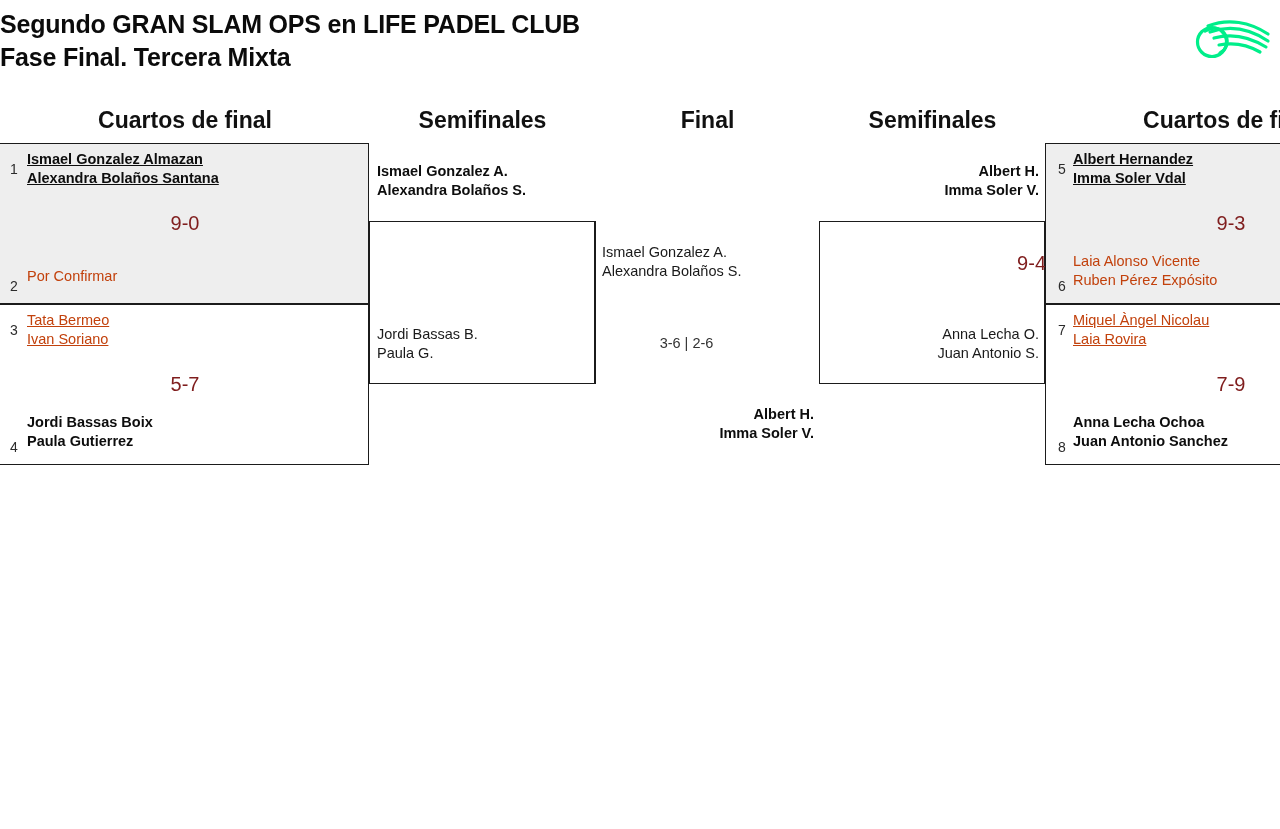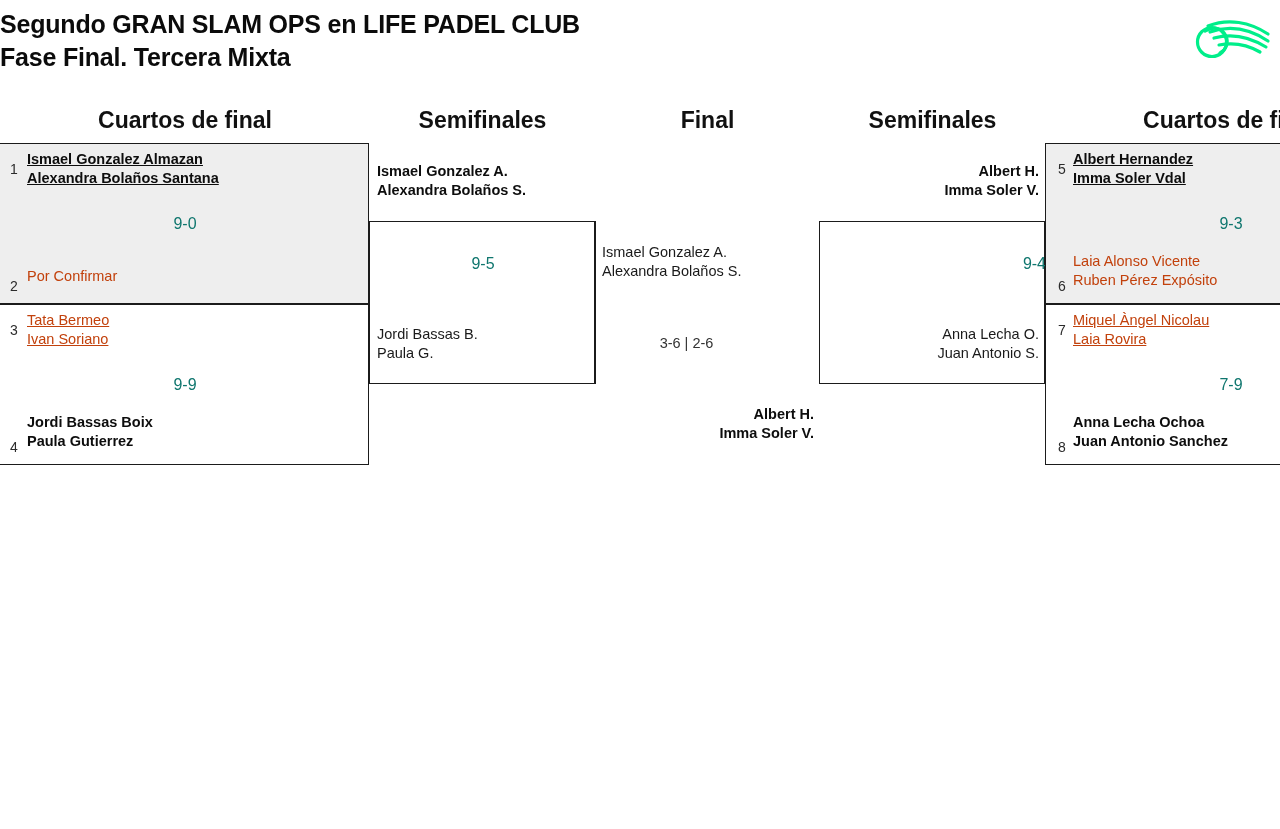--- a/index.html
+++ b/index.html
@@ -65,22 +65,22 @@
   .team.win { font-weight: 700; color: #0d0d0d; }
   .qf .team { left: 27px; }
   .qf.right .team { left: 27px; }
 
   .team.t-top { top: 6px; text-decoration: underline; }
   .team.t-bot { top: 108px; }
   .qf .seed.s-top { top: 16px; }
   .qf .seed.s-bot { top: 133px; }
 
   .score {
-    position: absolute; font-size: 16px; line-height: 19px;
-    color: #0f766e; white-space: nowrap;
+    position: absolute; font-size: 20px; line-height: 19px;
+    color: #7f1d1d; white-space: nowrap;
   }
   .qf.left  .score { left: 0; width: 370px; text-align: center; top: 70px; }
   .qf.right .score { left: 0; width: 370px; text-align: center; top: 70px; }
 
   
   .sf {
     position: absolute; width: 226px; height: 163px;
     top: 221px; border: 1px solid #1b1b1b; background: #ffffff;
   }
   .sf.left  { left: 369px; }
@@ -160,35 +160,34 @@
       <div></div>
     </div>
   </div>
 
   <div class="box qf left" style="top:304px;">
     <span class="seed s-top">3</span>
     <div class="team t-top">
       <div>Tata Bermeo</div>
       <div>Ivan Soriano</div>
     </div>
-    <span class="score">9-9</span>
+    <span class="score">5-7</span>
     <span class="seed s-bot">4</span>
     <div class="team t-bot win">
       <div>Jordi Bassas Boix</div>
       <div>Paula Gutierrez</div>
     </div>
   </div>
 
   <div class="float-team win" style="left:377px; top:162px;">
     <div>Ismael Gonzalez A.</div>
     <div>Alexandra Bolaños S.</div>
   </div>
 
   <div class="sf left">
-    <span class="score">9-5</span>
     <div class="float-team" style="left:7px; top:103px;">
       <div>Jordi Bassas B.</div>
       <div>Paula G.</div>
     </div>
   </div>
 
   <div class="rail l"></div>
   <div class="rail r"></div>
 
   <div class="final-team" style="left:602px; top:243px;">

